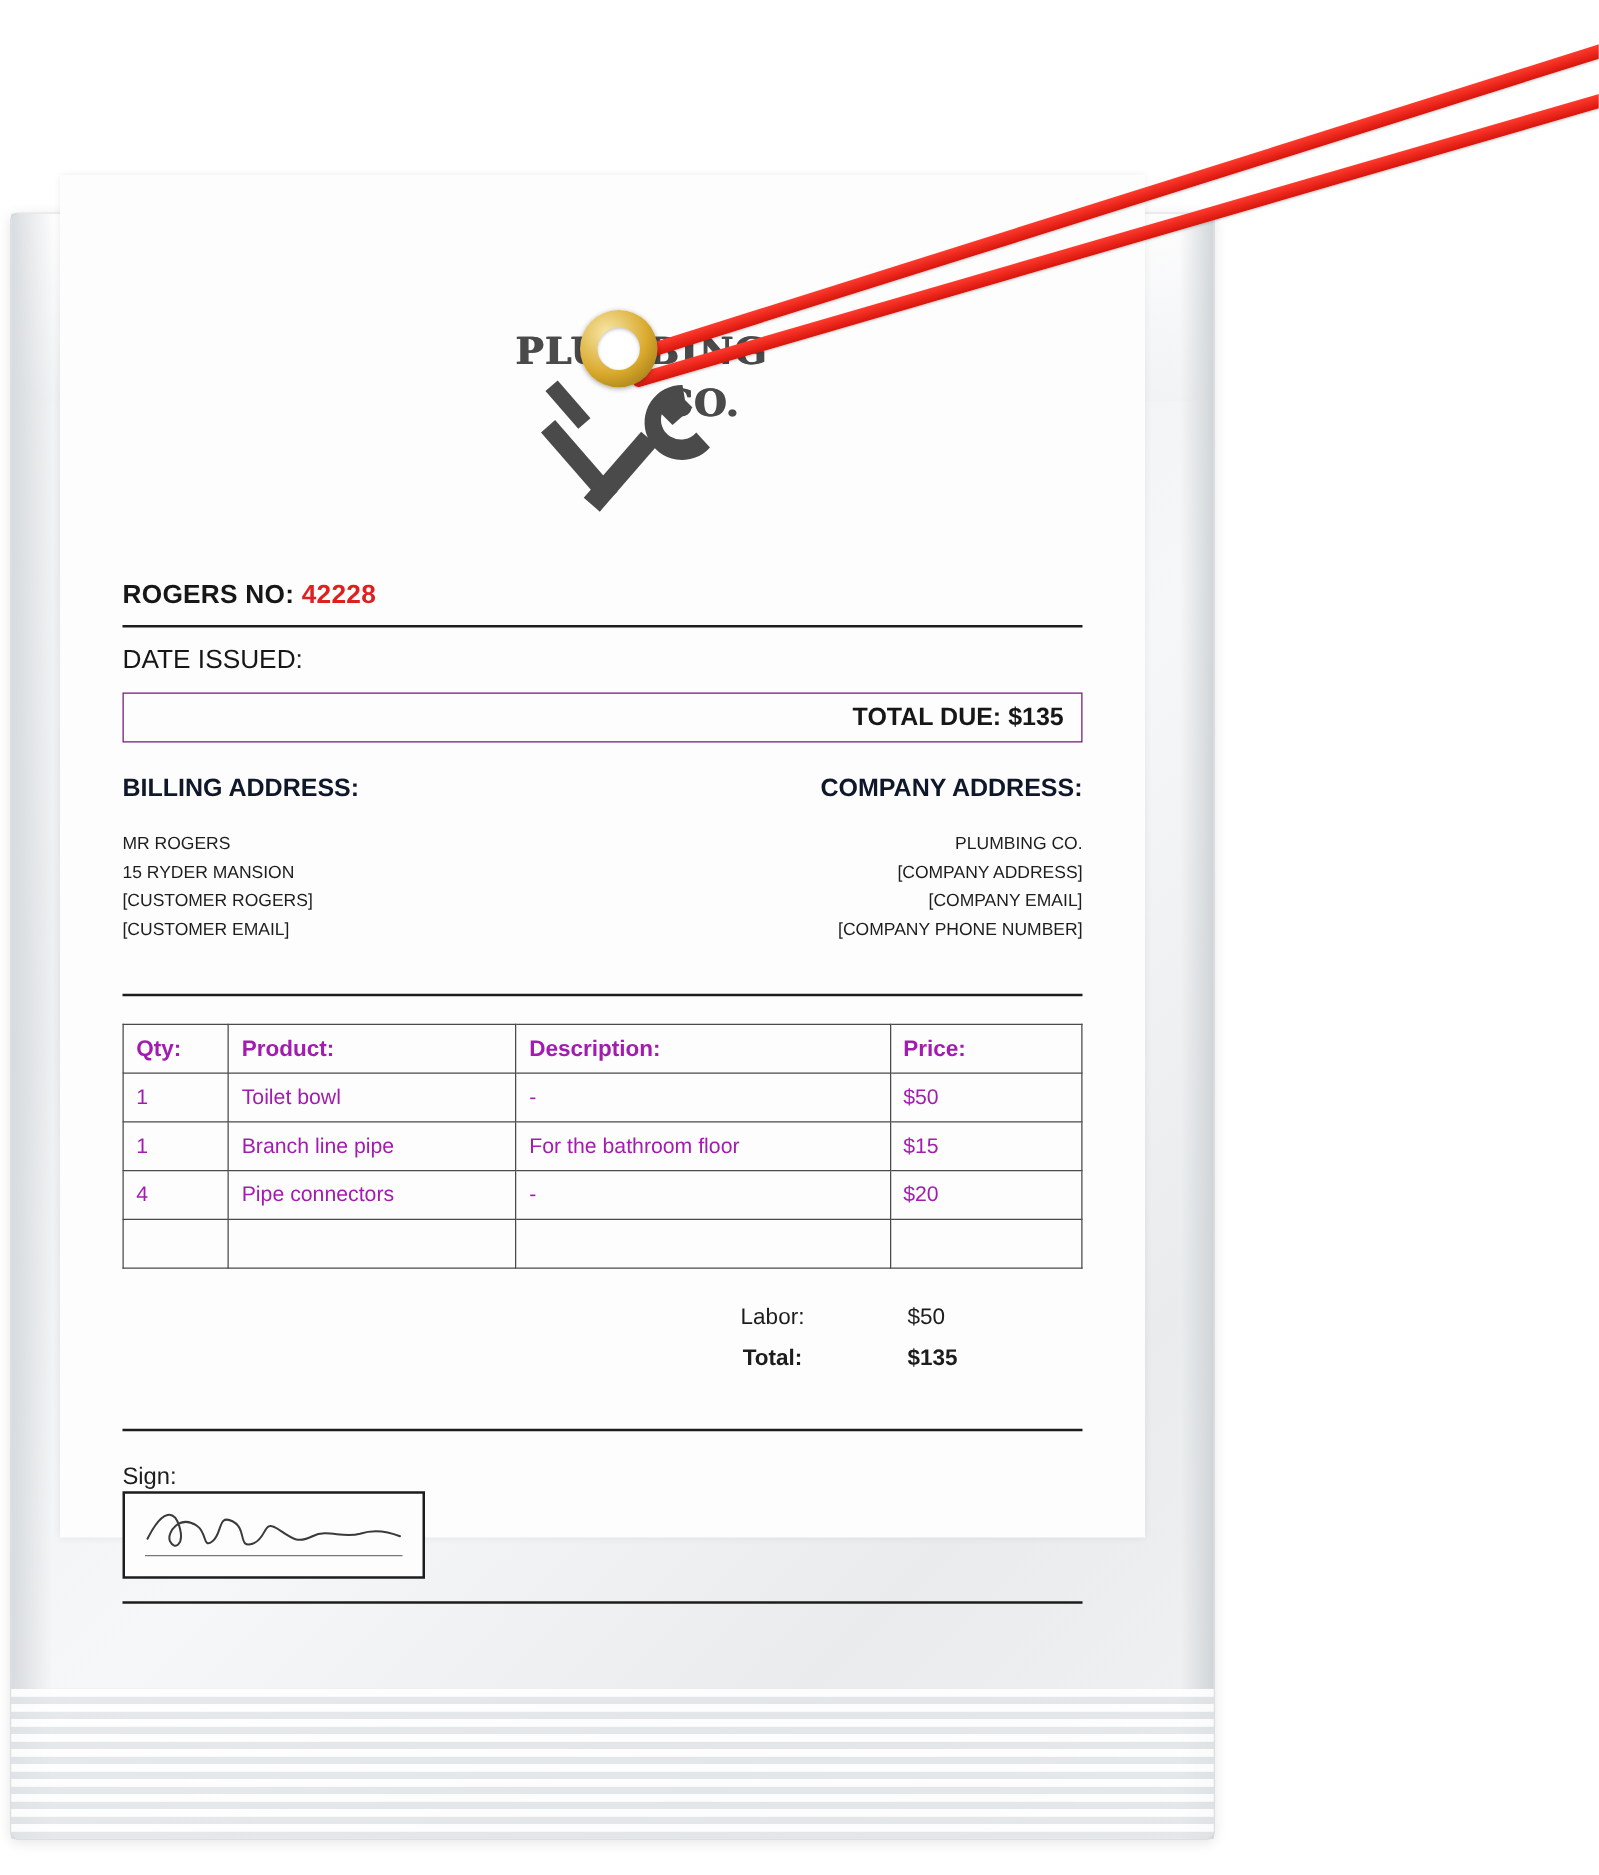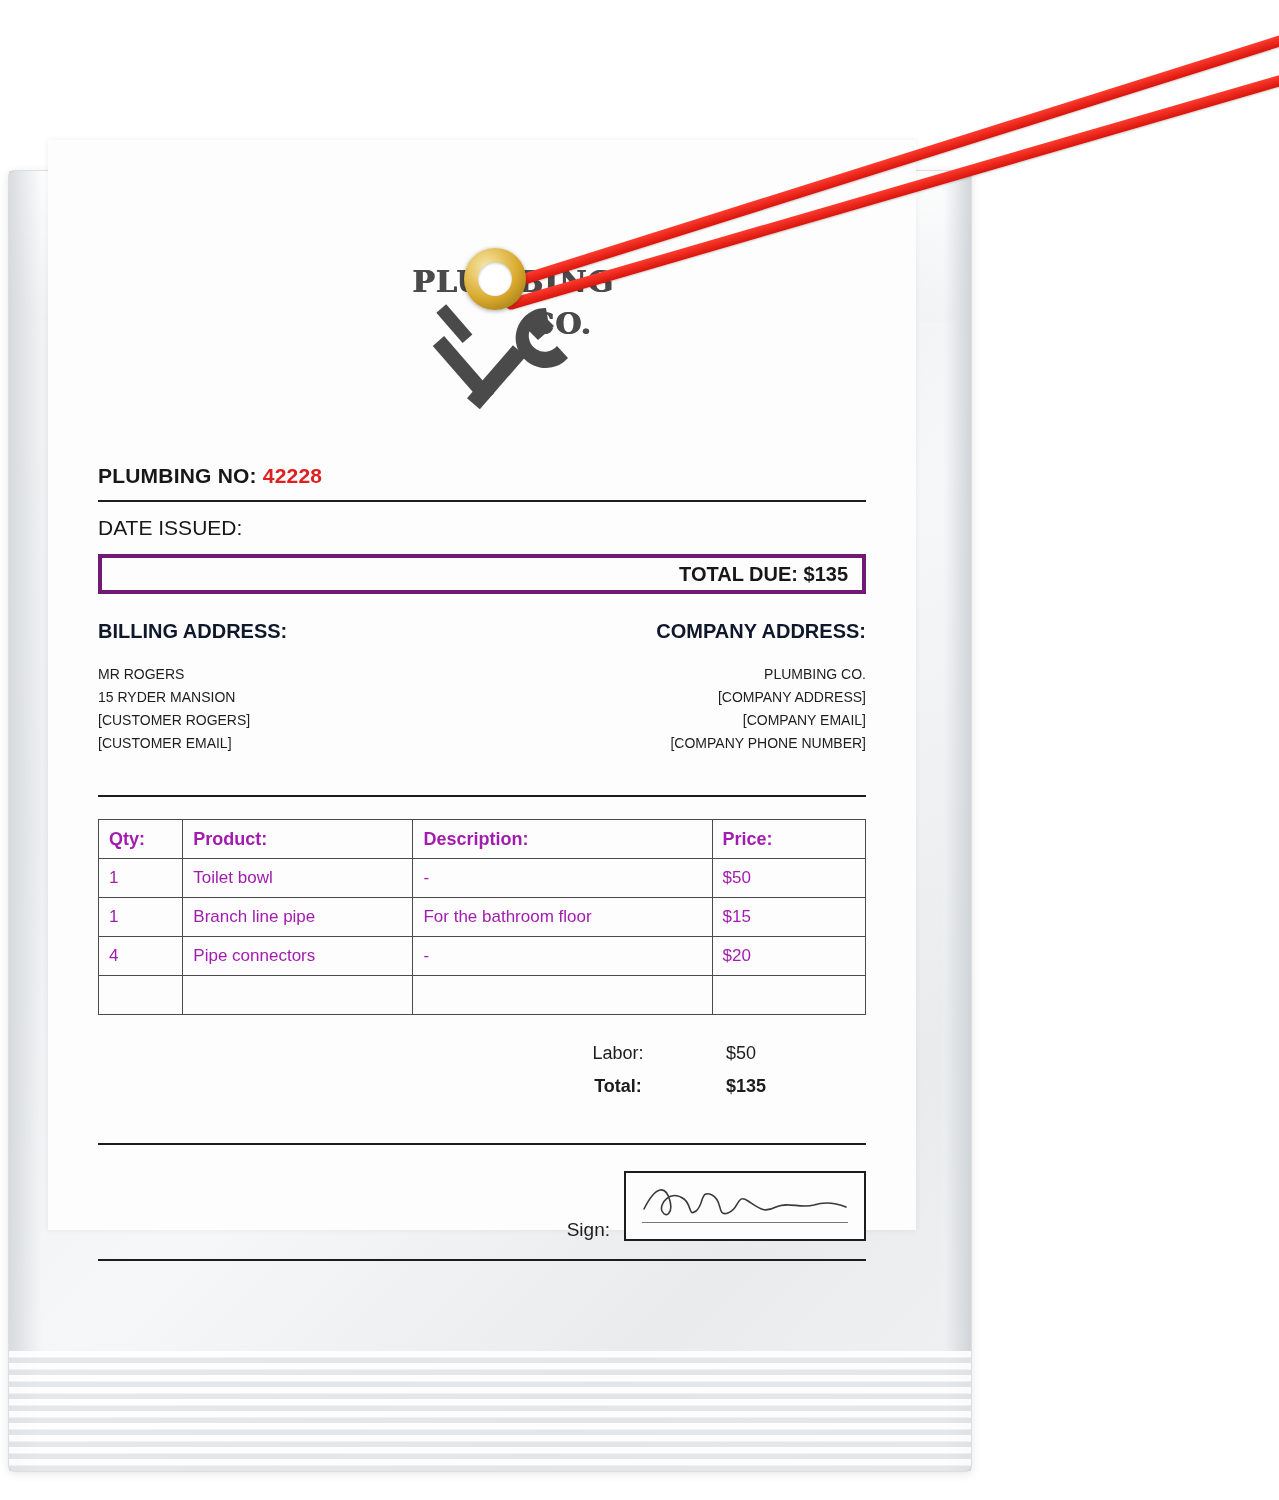--- a/index.html
+++ b/index.html
@@ -161,21 +161,21 @@
   #invoice-no-value {
     color: #e02020;
   }
   #date-issued-row {
     font-size: 21px;
     font-weight: normal;
     color: #171717;
     padding: 14px 0 14px 0;
   }
   #total-due-box {
-    border: 4px solid #701a75;
+    border: 1px solid #701a75;
     height: 40px;
     display: flex;
     align-items: center;
     justify-content: flex-end;
     padding-right: 14px;
     font-size: 20px;
     font-weight: bold;
     color: #171717;
     box-sizing: border-box;
   }
@@ -238,22 +238,23 @@
   }
   .totals-label { width: 180px; text-align: center; padding-right: 18px; }
   .totals-value { width: 140px; text-align: left; }
   .bold { font-weight: bold; }
 
   #bottom-rule-1 { margin-top: 40px; }
 
   #sign-area {
     display: flex;
     justify-content: flex-end;
-    align-items: flex-end;
+    align-items: flex-start;
     padding: 26px 0 18px 0;
+    flex-direction: column;
   }
   #sign-label {
     font-size: 19px;
     color: #1d1d1d;
     padding-right: 14px;
   }
   #sign-box {
     width: 238px;
     height: 66px;
     border: 2px solid #1d1d1d;
@@ -296,21 +297,21 @@
 
           <rect x="60" y="46" width="17" height="70" transform="rotate(41 68 81)" fill="#4a4a4a"></rect>
 
           <path d="M118 12 a30 30 0 1 0 22 50 l-11 -12 a16 16 0 1 1 -9 -26 z" fill="#4a4a4a"></path>
           <path d="M112 16 l-16 14 l14 14 l16 -14 z" fill="#4a4a4a"></path>
         </g>
       </svg>
     </div>
 
     <div id="invoice-no-row">
-      <span>PLUMBING NO:</span>
+      <span>ROGERS NO:</span>
       <span id="invoice-no-value">42228</span>
     </div>
     <hr class="rule">
 
     <div id="date-issued-row">
       <span>DATE ISSUED:</span>
       <span></span>
     </div>
 
     <div id="total-due-box">

